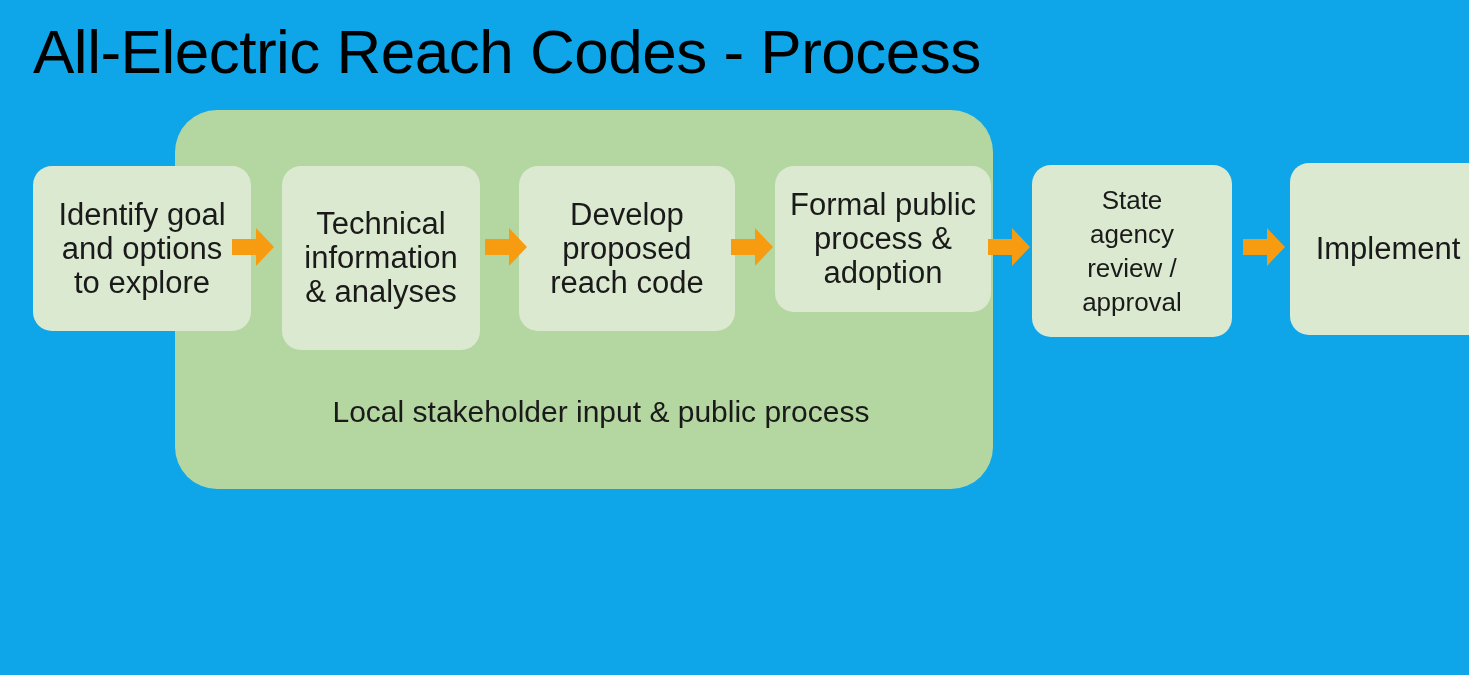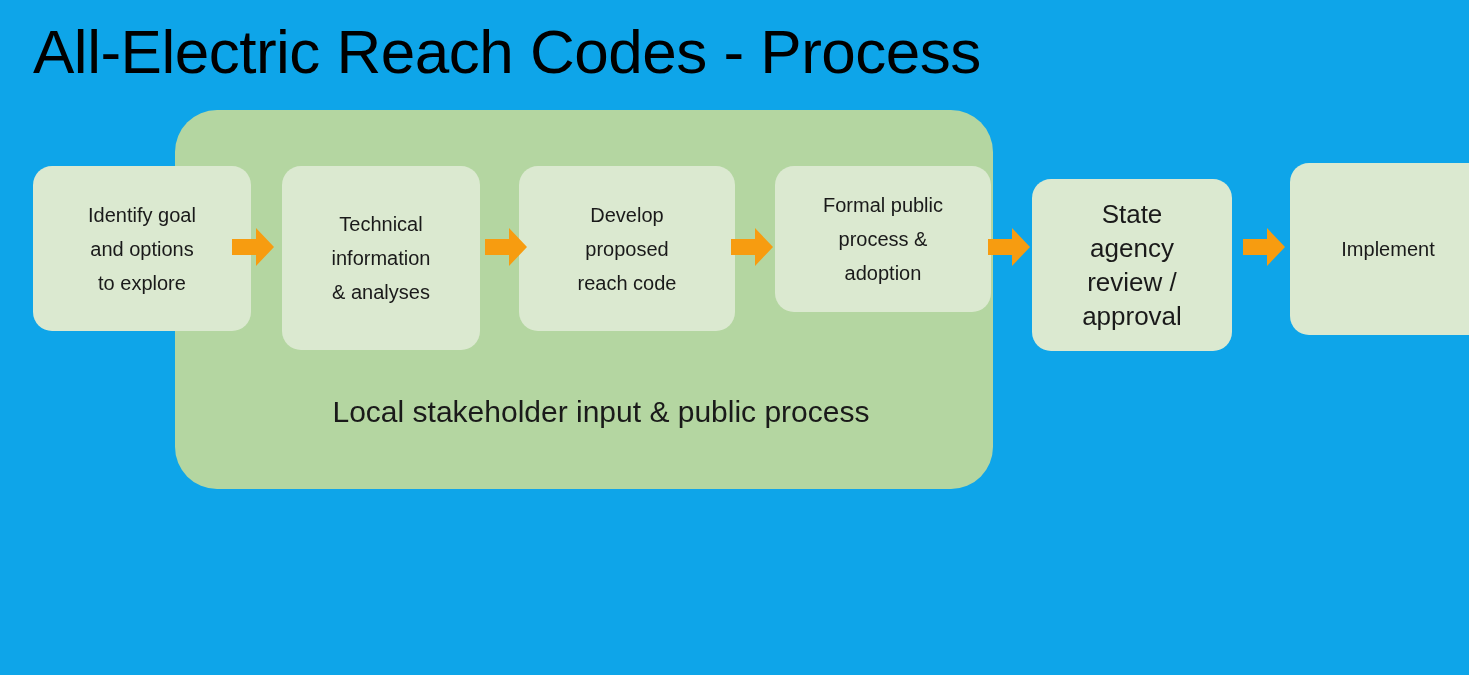--- a/index.html
+++ b/index.html
@@ -60,33 +60,33 @@
   
   .node {
     position: absolute;
     background: #dbe9d0;
     border-radius: 19px;
     display: flex;
     align-items: center;
     justify-content: center;
     text-align: center;
     color: #1a1a1a;
-    font-size: 20px;
+    font-size: 31px;
     line-height: 34px;
     font-family: "Liberation Sans", sans-serif;
     box-sizing: border-box;
     padding: 4px 6px;
   }
   .node span { display: block; white-space: pre-line; }
 
   #node-0 { left: 33px;   top: 166px; width: 218px; height: 165px; }
   #node-1 { left: 282px;  top: 166px; width: 198px; height: 184px; }
   #node-2 { left: 519px;  top: 166px; width: 216px; height: 165px; }
   #node-3 { left: 775px;  top: 166px; width: 216px; height: 146px; }
-  #node-4 { left: 1032px; top: 179px; width: 200px; height: 172px; font-size: 26px; line-height: 34px; }
+  #node-4 { left: 1032px; top: 165px; width: 200px; height: 172px; font-size: 26px; line-height: 34px; }
   #node-5 { left: 1290px; top: 163px; width: 196px; height: 172px; }
 
   
   .arrow {
     position: absolute;
     width: 42px;
     height: 38px;
   }
   #arrow-0 { left: 232px;  top: 228px; }
   #arrow-1 { left: 485px;  top: 228px; }

